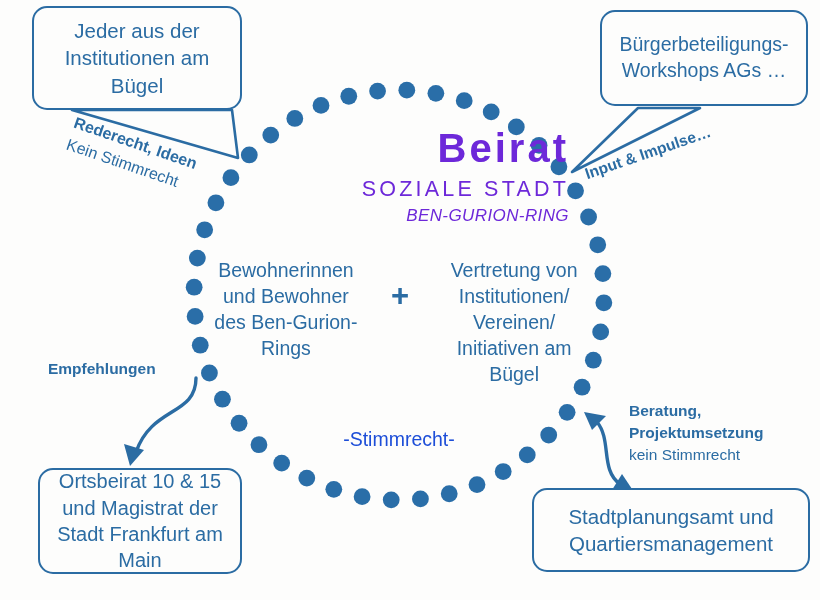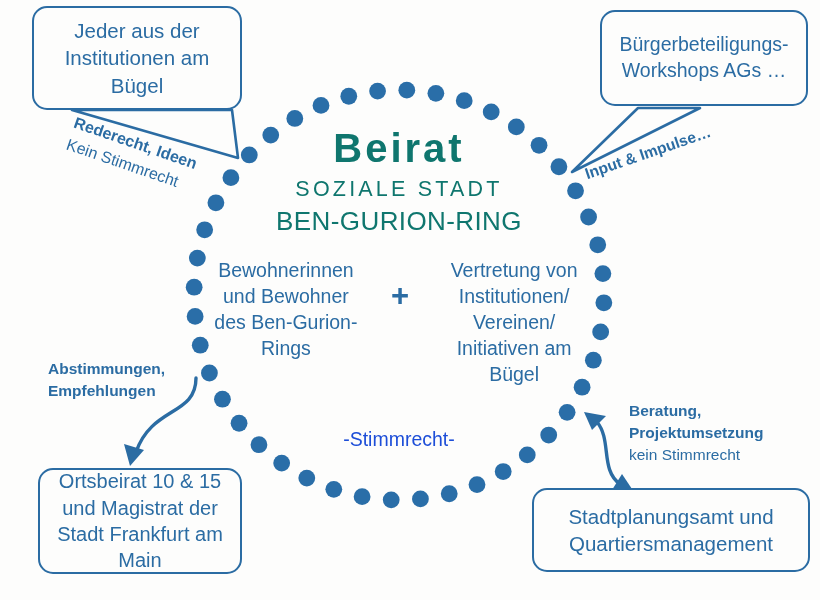--- a/index.html
+++ b/index.html
@@ -28,25 +28,25 @@
     line-height:1.32;
   }
   #bubble-neighbourhood{left:32px;top:6px;width:210px;height:104px;font-size:20.5px;padding:4px 10px;}
   #bubble-participation{left:600px;top:10px;width:208px;height:96px;font-size:19.5px;padding:4px 8px;}
   #box-ortsbeirat{left:38px;top:468px;width:204px;height:106px;font-size:20px;padding:10px 8px;}
   #box-stadtplanung{left:532px;top:488px;width:278px;height:84px;font-size:20.5px;padding:12px 10px;}
 
   
   .ring-title{
     position:absolute;left:229px;top:128px;width:340px;
-    text-align:center;color:#0f766e;
+    text-align:right;color:#6d28d9;
   }
   .t-main{font-size:40px;font-weight:bold;letter-spacing:3px;line-height:1.02;}
   .t-sub1{font-size:21.5px;letter-spacing:3.2px;line-height:1.5;margin-top:4px;}
-  .t-sub2{font-size:26px;letter-spacing:.4px;line-height:1.28;}
+  .t-sub2{font-size:17px;letter-spacing:.4px;line-height:1.28;font-style:italic;}
 
   .cols{
     position:absolute;left:205px;top:258px;width:390px;
     display:flex;align-items:flex-start;justify-content:center;
     color:#2b6ca3;
     gap:12px;
   }
   .col{width:168px;text-align:center;font-size:19.5px;line-height:1.33;}
   .plus{
     width:44px;text-align:center;font-size:31px;font-weight:bold;
@@ -176,21 +176,20 @@
   <div class="cap" id="cap-rederecht">
     <span class="b">Rederecht, Ideen</span>
     <span class="r">Kein Stimmrecht</span>
   </div>
 
   <div class="cap" id="cap-input">
     <span class="b">Input &amp; Impulse…</span>
   </div>
 
   <div class="cap" id="cap-abstimmungen">
-    <span class="b">Abstimmungen,</span>
     <span class="b">Empfehlungen</span>
   </div>
 
   <div class="cap" id="cap-beratung">
     <span class="b">Beratung,</span>
     <span class="b">Projektumsetzung</span>
     <span class="r">kein Stimmrecht</span>
   </div>
 
 </div>

